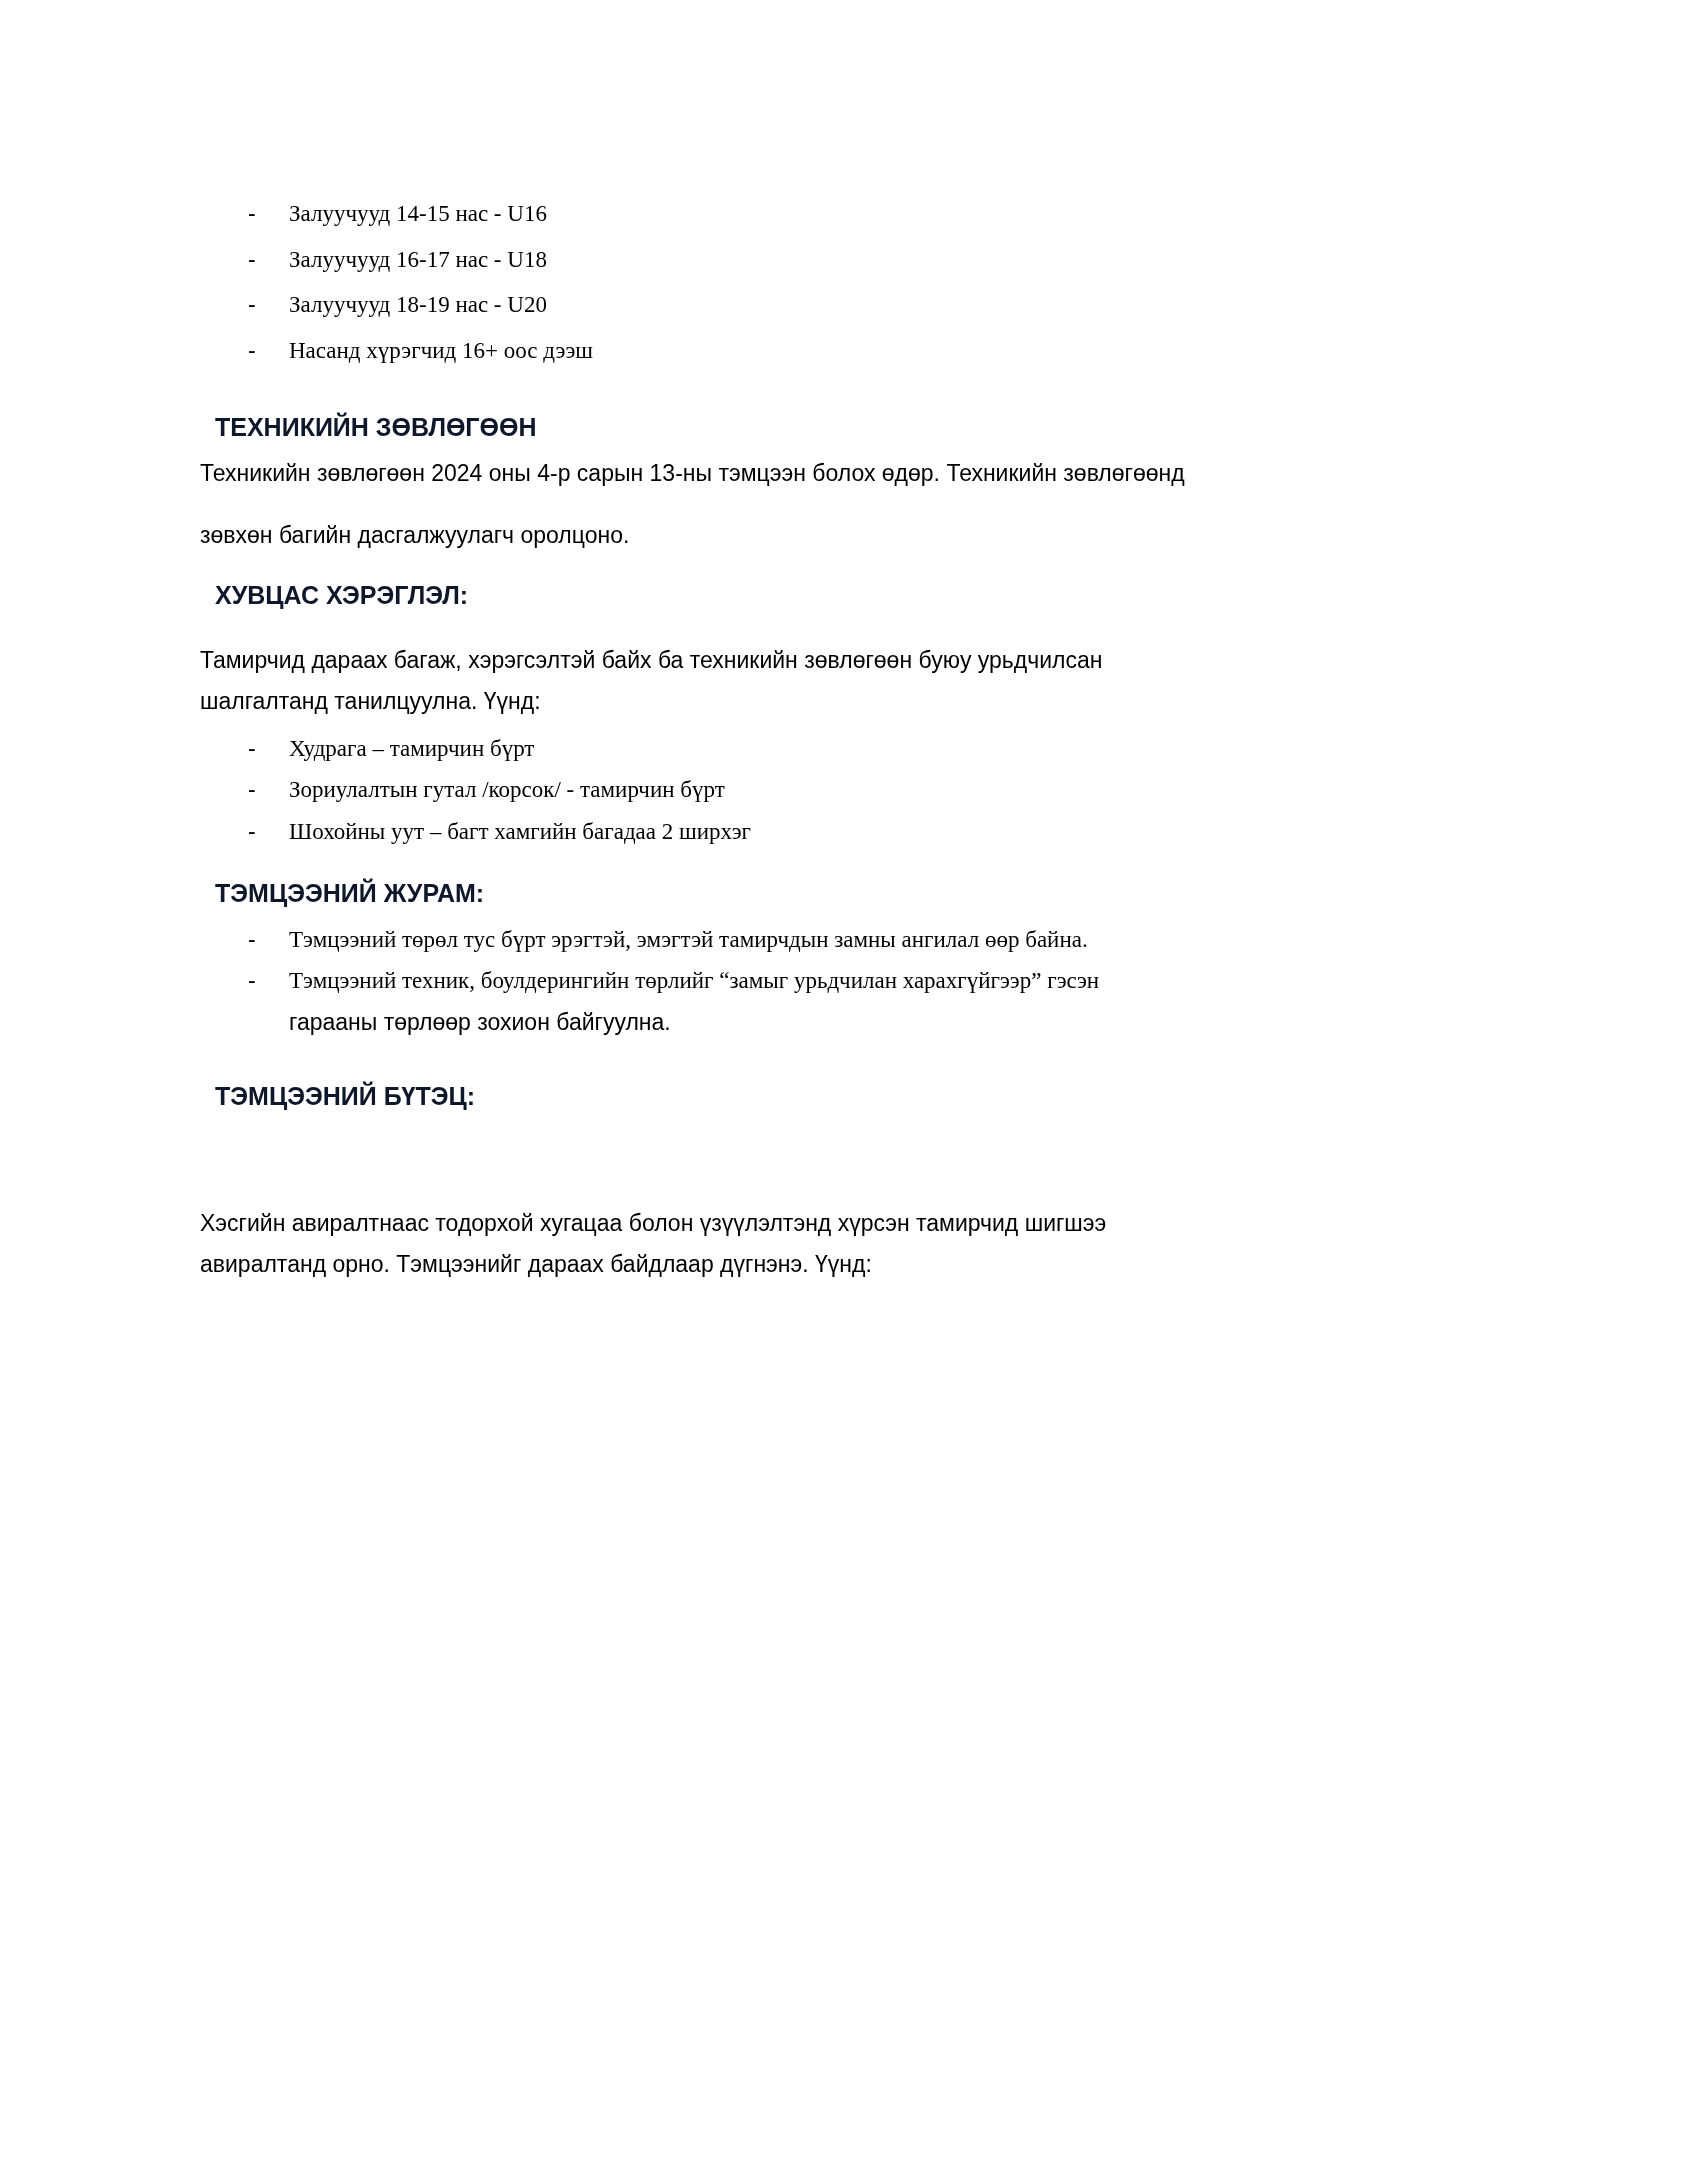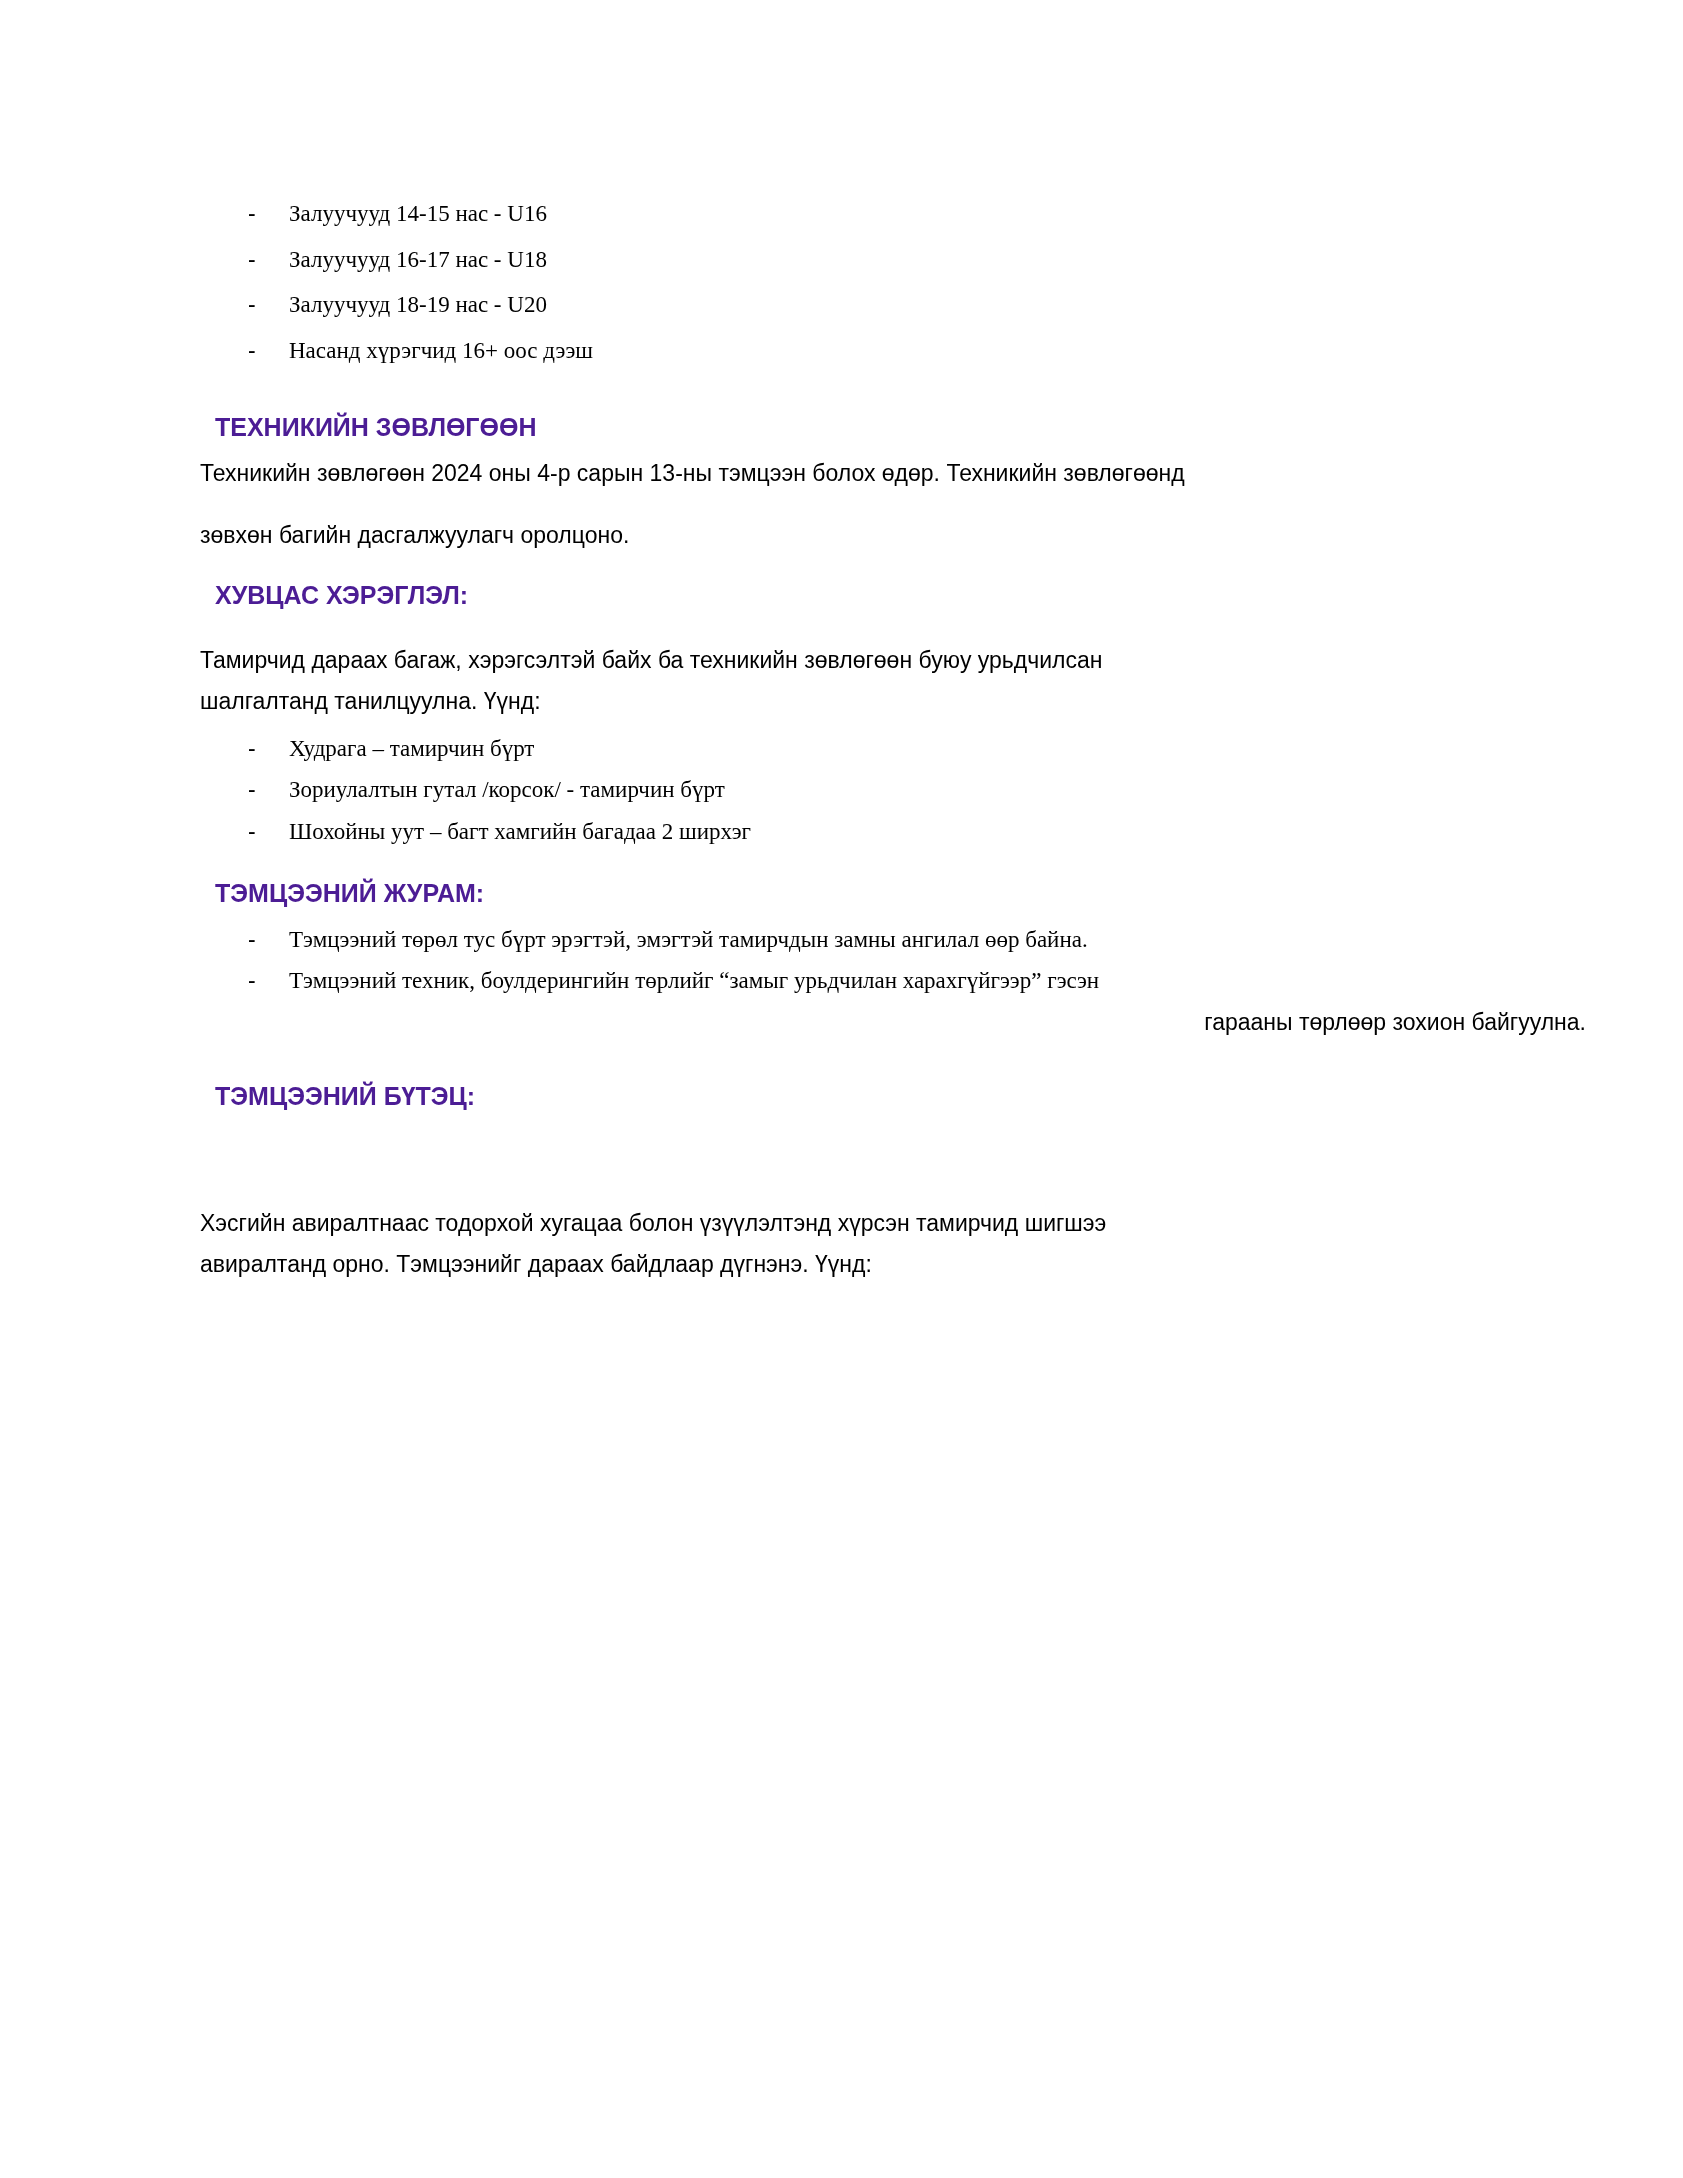--- a/index.html
+++ b/index.html
@@ -32,35 +32,34 @@
     line-height: 42px;
   }
   .heading {
     position: absolute;
     left: 215px;
     width: 1282px;
     font-size: 25px;
     font-weight: bold;
     line-height: 50px;
     white-space: nowrap;
-    color: #4c1d95;
+    color: #0f172a;
   }
   .li-row .marker {
     position: absolute;
     left: 48px;
     top: 0;
   }
   .li-row .li-text {
     display: inline-block;
     margin-left: 89px;
     font-family: Liberation Serif, serif;
   }
   .cont {
     padding-left: 89px;
-    text-align: right;
   }
 </style>
 </head>
 <body>
 
 <div class="page">
 
   <div class="row list li-row" style="top:190px">
     <span class="marker">-</span>
     <span class="li-text">Залуучууд 14-15 нас - U16</span>

